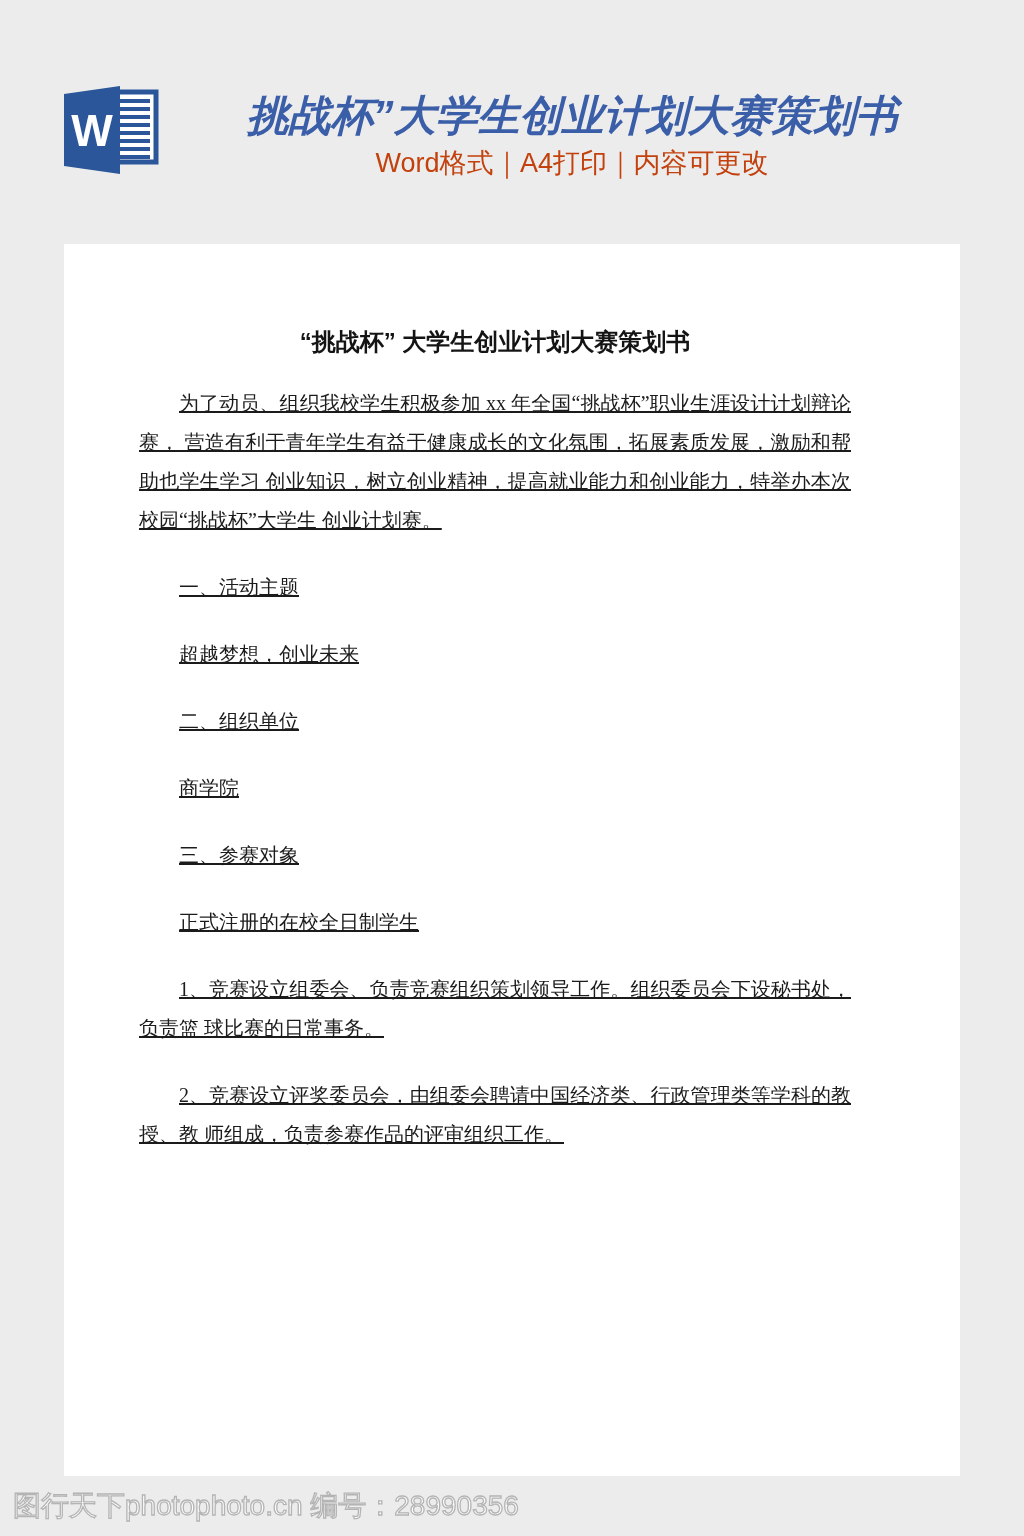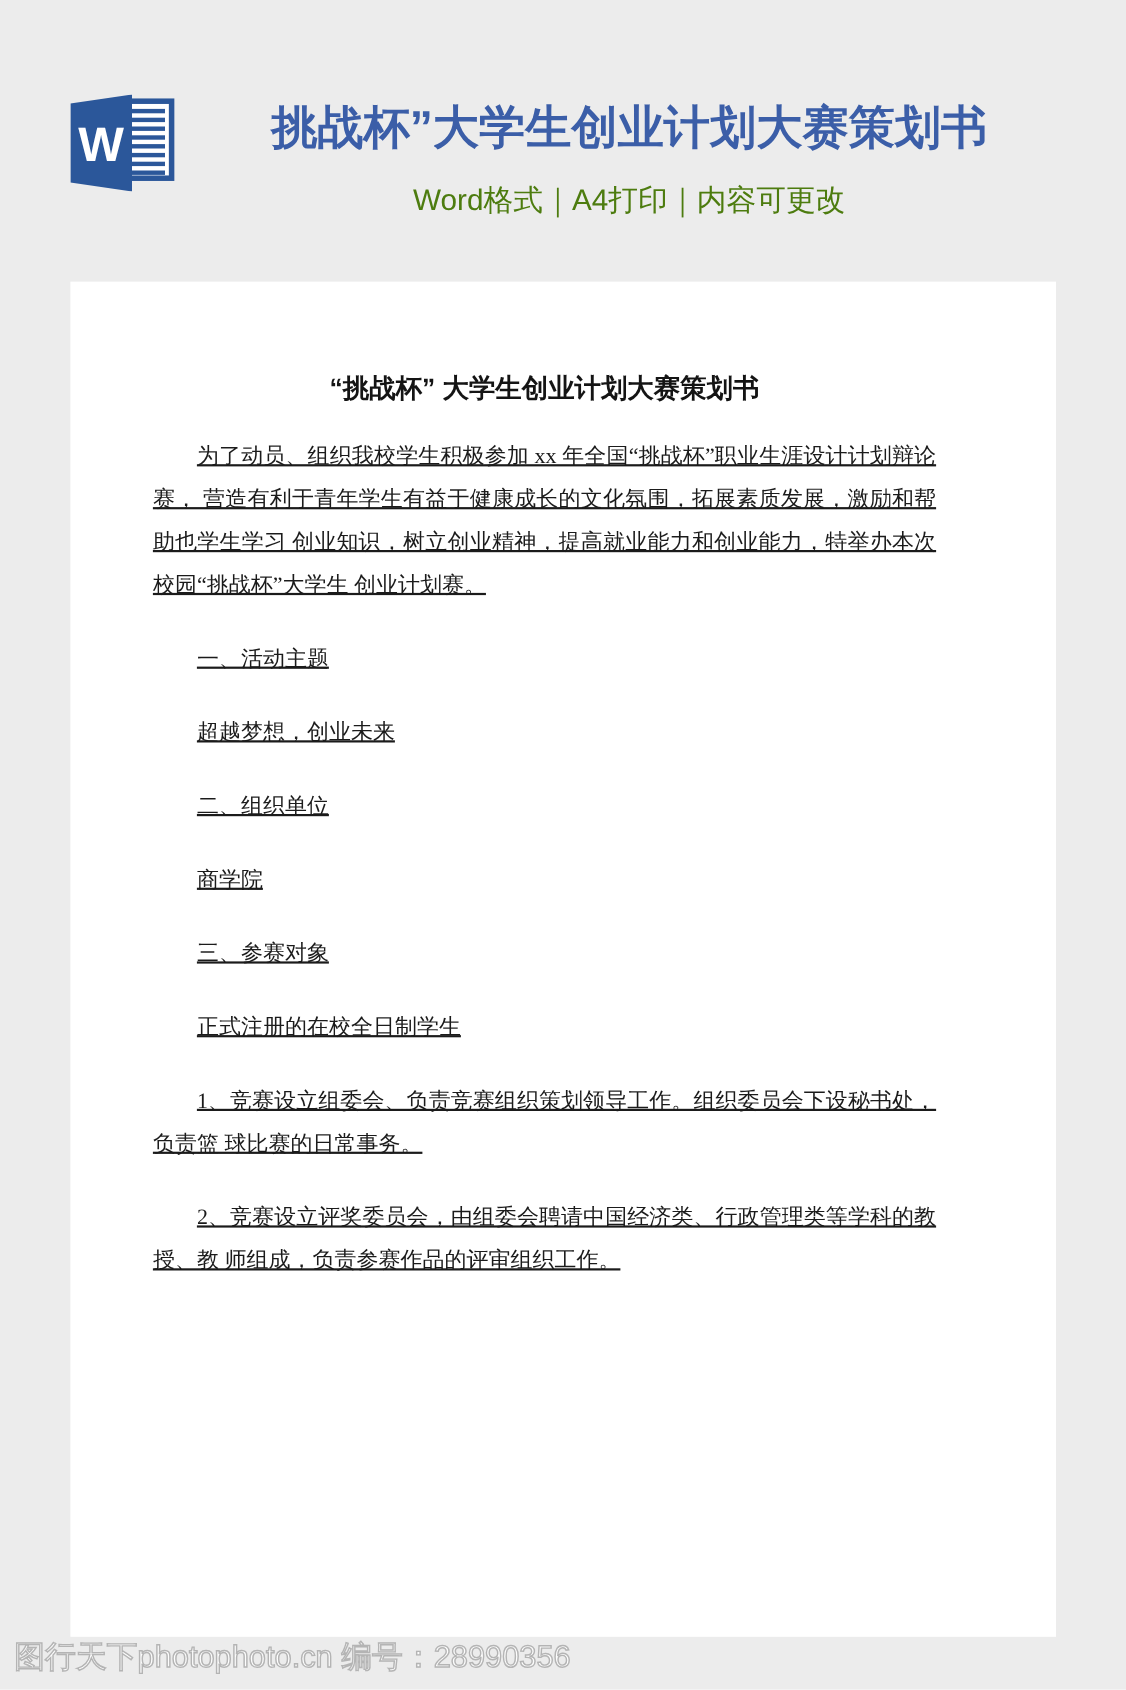--- a/index.html
+++ b/index.html
@@ -12,30 +12,30 @@
   .page{position:absolute;inset:0;}
 
   
   .header{position:absolute;top:84px;left:64px;width:896px;height:116px;}
   .word-icon{position:absolute;left:0;top:2px;width:96px;height:88px;}
   .header-text{position:absolute;left:100px;right:-20px;top:0;text-align:center;}
   .header-title{
     font-size:42px;font-weight:bold;color:#3b5ea8;
     line-height:1.25;padding-top:6px;
     font-family:"Liberation Sans",sans-serif;
-    letter-spacing:0px;white-space:nowrap;
+    letter-spacing:0px;white-space:nowrap;font-style:italic;
   }
   .header-subtitle{
-    font-size:27px;color:#4d7c0f;margin-top:21px;
+    font-size:27px;color:#c2410c;margin-top:2px;
     font-family:"Liberation Sans",sans-serif;white-space:nowrap;
   }
 
   
   .document-card{
-    position:absolute;left:64px;top:256px;width:896px;height:1232px;
+    position:absolute;left:64px;top:244px;width:896px;height:1232px;
     background:#ffffff;box-sizing:border-box;
     padding:80px 109px 0 75px;
   }
   .doc-title{
     text-align:center;font-weight:bold;font-size:24px;color:#141414;
     line-height:36px;margin:0 0 24px 0;
     font-family:"Liberation Sans",sans-serif;
   }
   .doc-para{
     font-size:20px;line-height:39px;color:#1b1b1b;

